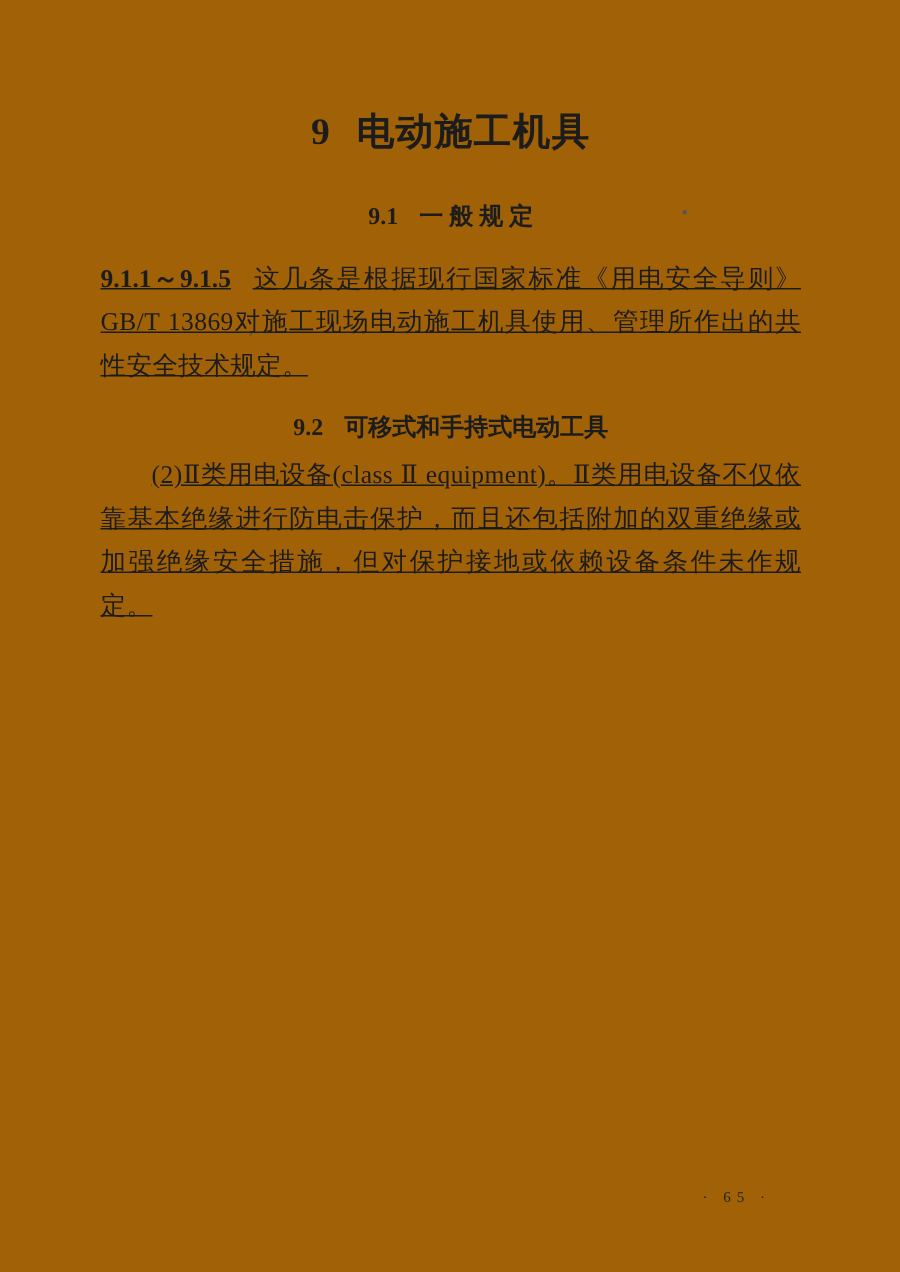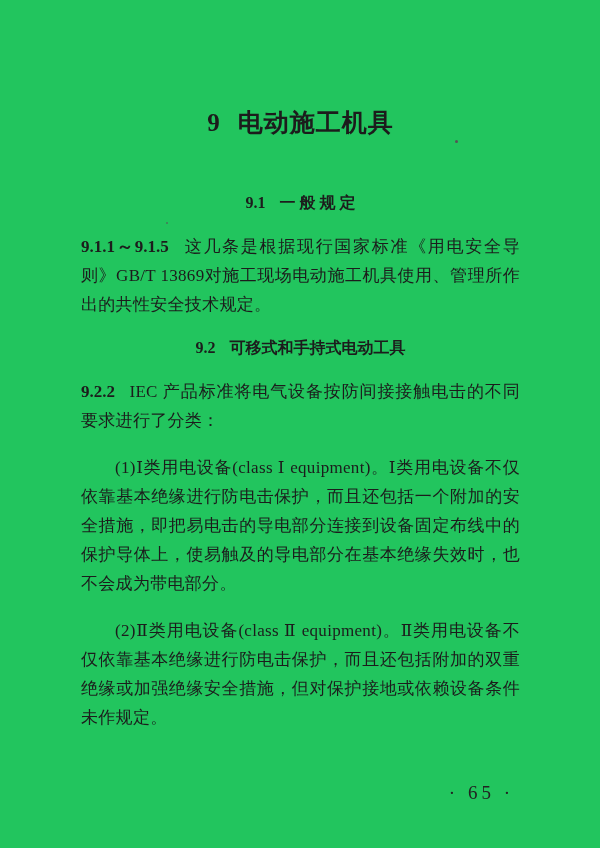--- a/index.html
+++ b/index.html
@@ -5,26 +5,26 @@
   html, body {
     margin: 0;
     padding: 0;
     background: #e8e8e6;
   }
   .page {
     position: relative;
     width: 600px;
     height: 848px;
     margin: 0 auto;
-    background: #22c55e;
+    background: #a16207;
     color: #1c1c1c;
     font-family: "Liberation Serif", "DejaVu Serif", serif;
     overflow: hidden;
     box-sizing: border-box;
-    padding: 106px 62px 0 63px;
+    padding: 72px 62px 0 63px;
   }
   
   .chapter-title {
     text-align: center;
     font-size: 25px;
     font-weight: bold;
     letter-spacing: 1px;
     line-height: 34px;
     white-space: nowrap;
   }
@@ -37,46 +37,47 @@
     text-align: center;
     font-size: 16px;
     font-weight: bold;
     line-height: 22px;
     white-space: nowrap;
   }
   .section-heading .num {
     margin-right: 14px;
     letter-spacing: 0;
   }
-  .sh-1 { margin-top: 52px; }
+  .sh-1 { margin-top: 28px; }
   .sh-2 { margin-top: 17px; margin-bottom: 5px; }
   
   .body-text {
     margin-top: 15px;
     font-size: 17px;
     line-height: 29px;
     text-align: justify;
     letter-spacing: 0.3px;
   }
   p.para {
-    margin: 18px;
+    margin: 4px;
     padding: 0;
+    text-decoration: underline;
   }
   p.para.indent { text-indent: 2em; }
   .clause-label {
     font-weight: bold;
     margin-right: 0.85em;
     letter-spacing: 0;
   }
   
   .page-number {
     position: absolute;
     right: 86px;
     bottom: 44px;
-    font-size: 19px;
+    font-size: 10px;
     letter-spacing: 4px;
     color: #222;
     font-family: Liberation Serif, serif;
   }
   
   .speck {
     position: absolute;
     background: #555;
     border-radius: 50%;
   }
@@ -98,22 +99,20 @@
 
   <div class="body-text">
     <p class="para"><span class="clause-label">9.1.1～9.1.5</span><span>这几条是根据现行国家标准《用电安全导则》GB/T 13869对施工现场电动施工机具使用、管理所作出的共性安全技术规定。</span></p>
   </div>
 
   <div class="section-heading sh-2">
     <span class="num">9.2</span><span>可移式和手持式电动工具</span>
   </div>
 
   <div class="body-text" style="margin-top:0">
-    <p class="para"><span class="clause-label">9.2.2</span><span>IEC 产品标准将电气设备按防间接接触电击的不同要求进行了分类：</span></p>
-    <p class="para indent">(1)Ⅰ类用电设备(class Ⅰ equipment)。Ⅰ类用电设备不仅依靠基本绝缘进行防电击保护，而且还包括一个附加的安全措施，即把易电击的导电部分连接到设备固定布线中的保护导体上，使易触及的导电部分在基本绝缘失效时，也不会成为带电部分。</p>
     <p class="para indent">(2)Ⅱ类用电设备(class Ⅱ equipment)。Ⅱ类用电设备不仅依靠基本绝缘进行防电击保护，而且还包括附加的双重绝缘或加强绝缘安全措施，但对保护接地或依赖设备条件未作规定。</p>
 
   </div>
 
   <div class="page-number">· 65 ·</div>
 
   <div class="speck speck-a"></div>
   <div class="speck speck-b"></div>
 
 </div>

